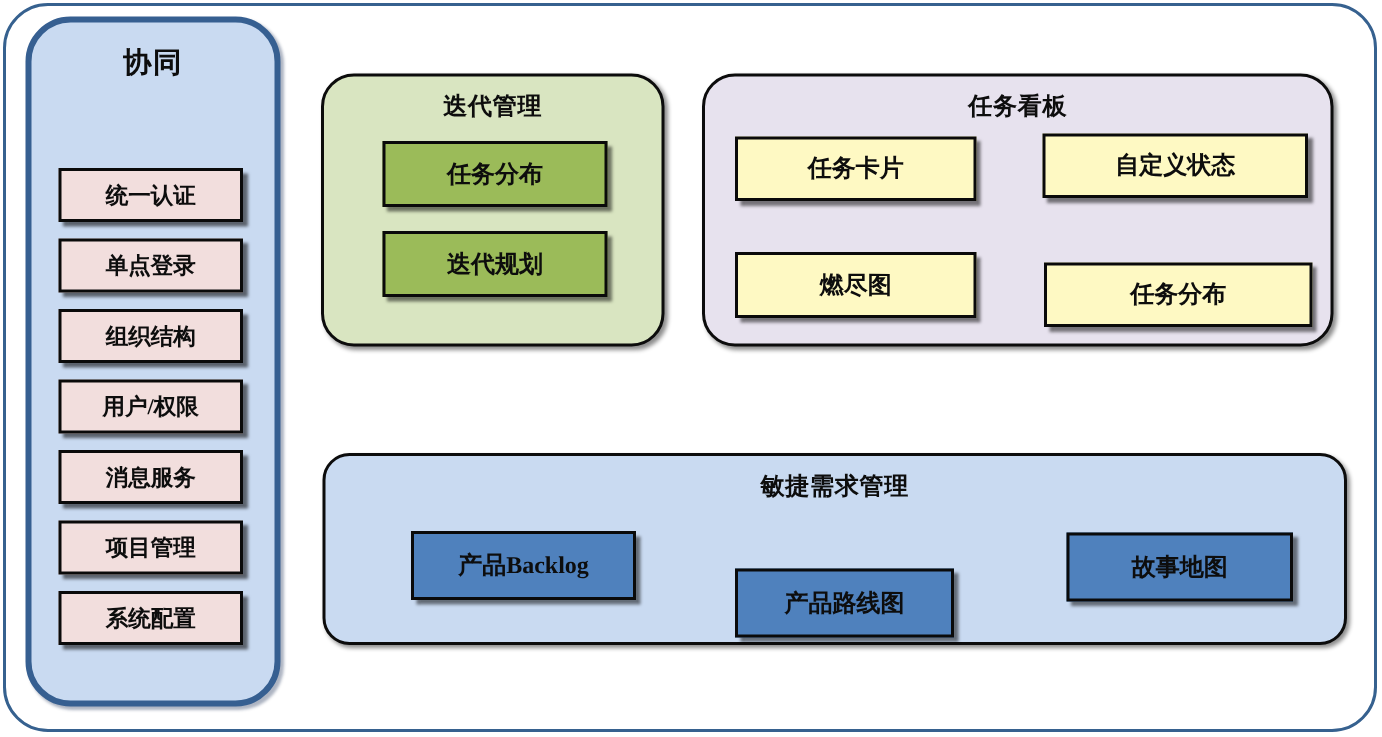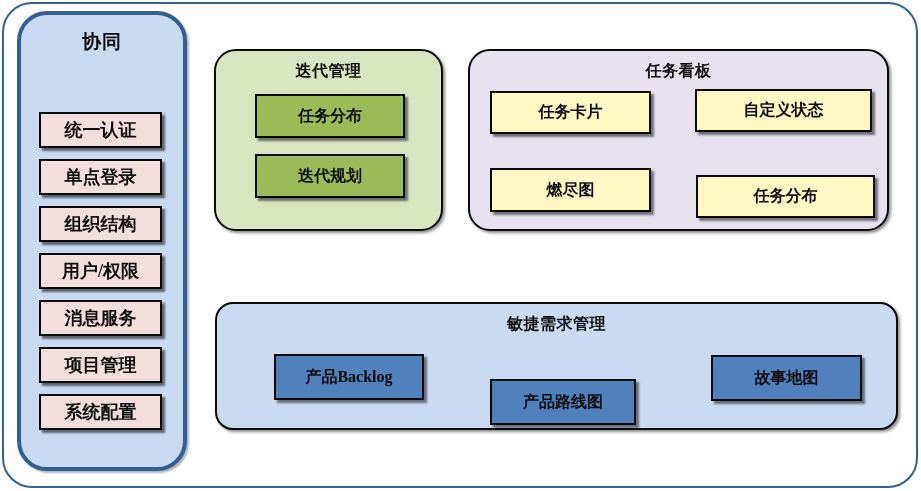--- a/index.html
+++ b/index.html
@@ -35,21 +35,21 @@
     font-size: 19px; font-weight: bold;
     letter-spacing: 1px;
   }
   .s-item {
     position: absolute;
     left: 18px; width: 123px; height: 36px;
     background: #f2dedd;
     border: 2.5px solid #0a0a0a;
     display: flex; align-items: center; justify-content: center;
     font-family: "Liberation Serif", serif;
-    font-weight: bold; font-size: 18px;
+    font-weight: bold; font-size: 15px;
     box-shadow: 3px 3px 2px rgba(0,0,0,0.55);
     white-space: nowrap;
   }
   .s-item.latin { font-family: "Liberation Sans", sans-serif; font-size: 15px; }
   
   .group {
     position: absolute;
     border: 2.5px solid #0c0c0c;
     border-radius: 22px;
     box-shadow: 2px 2px 3px rgba(0,0,0,0.45);

